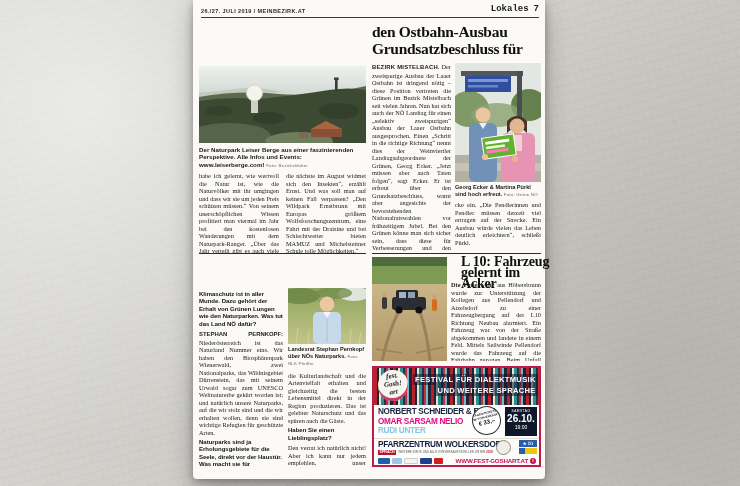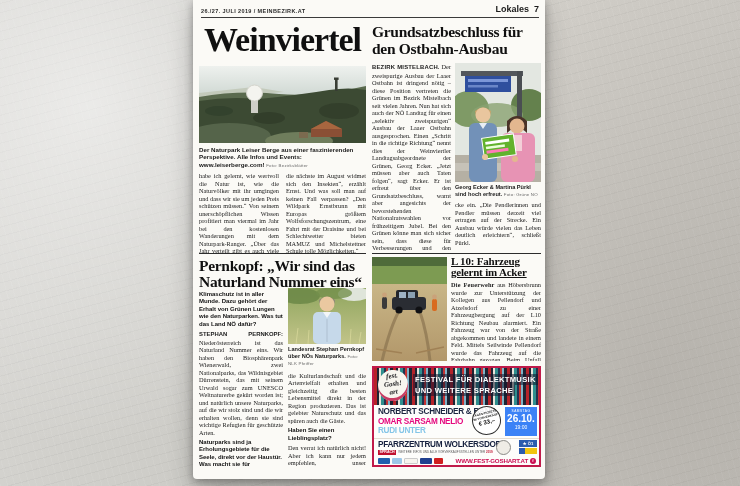--- a/index.html
+++ b/index.html
@@ -12,21 +12,21 @@
       repeating-linear-gradient(-15deg, rgba(0,0,0,.03) 0 1px, rgba(0,0,0,0) 1px 9px),
       linear-gradient(100deg,#d6d5d1 0%,#cbcac5 38%,#d2cfc9 68%,#c7c4be 100%);}
   .page{position:absolute;left:193px;top:0;width:352px;height:479px;background:#fbfaf6;
     border-radius:0 0 4px 4px;
     box-shadow:0 2px 8px rgba(0,0,0,.30), 0 12px 26px rgba(0,0,0,.22);}
   .serif{font-family:"Liberation Serif",serif;}
   .sans{font-family:"Liberation Sans",sans-serif;}
   .abs{position:absolute;}
   
   .hdr-date{left:8px;top:8px;font-size:5.5px;font-weight:bold;letter-spacing:.4px;color:#2b2b2b;}
-  .hdr-right{right:6px;top:4px;font-size:9px;font-weight:bold;color:#1c1c1c;font-family:Liberation Sans, sans-serif;}
+  .hdr-right{right:6px;top:4px;font-size:9px;font-weight:bold;color:#1c1c1c;font-family:Liberation Mono, monospace;}
   .hdr-right .pgnum{margin-left:5px;}
   .hdr-rule{left:8px;right:6px;top:17px;height:0;border-top:1px solid #3a3a3a;}
   
   .rule{height:0;border-top:1px solid #2c2c2c;}
   
   .wv-headline{left:6px;top:21px;width:167px;text-align:center;font-size:34px;font-weight:bold;
     letter-spacing:-1px;color:#101010;line-height:38px;}
   .wv-photo{left:6px;top:66px;width:167px;height:77px;overflow:hidden;}
   .wv-caption{left:6px;top:146px;width:167px;font-size:6.2px;font-weight:bold;line-height:7.4px;color:#191919;}
   .credit{font-weight:normal;font-size:4.4px;color:#6b6b6b;letter-spacing:.2px;}
@@ -50,48 +50,48 @@
   
   .ob-headline{left:179px;top:24px;width:169px;font-size:15.5px;font-weight:bold;line-height:16.5px;
     color:#101010;letter-spacing:-.3px;}
   .ob-body{left:179px;top:63px;width:169px;height:190px;display:flex;gap:4px;overflow:hidden;}
   .ob-col1{width:79px;}
   .ob-col2{width:86px;}
   .ob-photo{width:86px;height:119px;overflow:hidden;}
   .ob-caption{font-size:5.6px;font-weight:bold;line-height:6.6px;color:#191919;margin-top:2px;}
   
   .l10-photo{left:179px;top:257px;width:75px;height:104px;overflow:hidden;}
-  .l10-head{left:258px;top:256px;width:90px;font-size:11px;font-weight:bold;line-height:11px;
-    color:#101010;letter-spacing:-.2px;text-decoration:underline;}
+  .l10-head{left:268px;top:256px;width:90px;font-size:14px;font-weight:bold;line-height:11px;
+    color:#101010;letter-spacing:-.2px;}
   .l10-body{left:258px;top:281px;width:90px;height:80px;overflow:hidden;}
   
   .ad{left:179px;top:366px;width:169px;height:101px;background:#fff;border:2px solid #c01a4a;
     box-sizing:border-box;overflow:hidden;}
   .ad-stripes{position:relative;height:37px;
     background:repeating-linear-gradient(90deg,
       #b5232a 0 3px,#1d2433 3px 5px,#e8e4da 5px 7px,#2f8e8e 7px 10px,
       #24324f 10px 12px,#c23333 12px 14px,#7fb3c9 14px 16px,#1d2433 16px 19px);}
   .ad-logo{position:absolute;left:4px;top:2px;width:30px;height:31px;background:#f7f5ef;
     border-radius:50% 46% 52% 48%;transform:rotate(-6deg);color:#16161a;text-align:center;
     font-family:"Liberation Serif",serif;font-style:italic;font-weight:bold;
     font-size:7px;line-height:8px;padding-top:2px;box-sizing:border-box;
     box-shadow:inset 0 -3px 0 rgba(192,26,74,.85);}
   .ad-title{position:absolute;left:39px;top:7px;color:#fff;font-weight:bold;font-size:7.6px;
-    line-height:10.5px;letter-spacing:.3px;}
+    line-height:10.5px;letter-spacing:.3px;text-align:right;}
   .ad-title span{background:rgba(16,22,44,.55);padding:1px 2px;}
   .ad-mid{position:relative;height:33px;background:#fdfdfb;}
   .ad-acts{position:absolute;left:4px;top:2px;font-weight:bold;font-size:8.2px;line-height:9.6px;
     letter-spacing:-.3px;}
   .act1{color:#1b2540;} .act2{color:#e5097f;} .act3{color:#85c6e8;}
   .ad-stamp{position:absolute;right:38px;top:1px;width:29px;height:29px;border:1px solid #2e2e2e;
     border-radius:50%;background:rgba(255,255,255,.92);transform:rotate(-14deg);text-align:center;
     box-sizing:border-box;padding-top:5px;font-weight:bold;color:#222;}
   .ad-stamp .s1{font-size:3px;line-height:3.6px;display:block;}
   .ad-stamp .sp{font-size:6px;line-height:7px;display:block;}
-  .ad-date{position:absolute;right:2px;top:2px;width:32px;height:29px;background:#3b82f6;color:#fff;
+  .ad-date{position:absolute;right:2px;top:2px;width:32px;height:29px;background:#0f172a;color:#fff;
     text-align:center;box-sizing:border-box;padding-top:2px;}
   .ad-date .d1{font-size:3.2px;letter-spacing:.5px;display:block;}
   .ad-date .d2{font-size:10px;font-weight:bold;line-height:11px;display:block;}
   .ad-date .d3{font-size:5px;display:block;}
   .ad-bottom{position:relative;height:27px;background:#fdfdfb;border-top:1px solid #e2dcd2;}
   .ad-venue{position:absolute;left:4px;top:1px;color:#16213f;font-weight:bold;font-size:8.2px;
     letter-spacing:-.3px;}
   .ad-stamp2{position:absolute;left:122px;top:1px;width:13px;height:13px;border:1px solid #8a8a86;
     border-radius:50%;background:#efede6;}
   .ad-o1{position:absolute;right:2px;top:1px;width:18px;height:7px;background:#2b5cad;color:#fff;
@@ -114,21 +114,20 @@
 
 <div class="stage">
   <div class="page">
 
     <div class="abs hdr-date sans">26./27. JULI 2019 / MEINBEZIRK.AT</div>
     <div class="abs hdr-right">
       <span>Lokales</span><span class="pgnum">7</span>
     </div>
     <div class="abs hdr-rule"></div>
 
-    <div class="abs wv-headline serif">Weinviertel</div>
 
     <div class="abs wv-photo">
       <svg width="100%" height="100%" viewBox="0 0 167 77" preserveAspectRatio="none">
         <defs>
           <linearGradient id="sky" x1="0" y1="0" x2="0" y2="1">
             <stop offset="0" stop-color="#eef1ee"></stop>
               <stop offset="1" stop-color="#c9d3cd"></stop>
           </linearGradient>
         </defs>
         <rect x="0" y="0" width="167" height="36" fill="url(#sky)"></rect>
@@ -155,24 +154,20 @@
       <span class="credit">Foto: Bezirksblätter</span>
     </div>
 
     <div class="abs wv-body serif">
       <div class="coltxt">habe ich gelernt, wie wertvoll die Natur ist, wie die Naturvölker mit ihr umgingen und dass wir sie um jeden Preis schützen müssen.“ Von seinem unerschöpflichen Wissen profitiert man viermal im Jahr bei den kostenlosen Wanderungen mit dem Naturpark-Ranger. „Über das Jahr verteilt gibt es auch viele Themenwanderungen,</div>
       <div class="coltxt">die nächste im August widmet sich den Insekten“, erzählt Ernst. Und was soll man auf keinen Fall verpassen? „Den Wildpark Ernstbrunn mit Europas größtem Wolfsforschungszentrum, eine Fahrt mit der Draisine und bei Schlechtwetter bieten MAMUZ und Michelstettner Schule tolle Möglichkeiten.“</div>
     </div>
 
     <div class="abs rule rule-left1"></div>
 
-    <div class="abs pk-headline serif">
-      <div>Pernkopf: „Wir sind das</div>
-      <div>Naturland Nummer eins“</div>
-    </div>
 
     <div class="abs pk-body">
       <div class="pk-col1">
         <p class="q">Klimaschutz ist in aller Munde. Dazu gehört der Erhalt von Grünen Lungen wie den Naturparken. Was tut das Land NÖ dafür?</p>
         <p class="bodytext serif"><span class="speaker">STEPHAN PERNKOPF:</span><span> Niederösterreich ist das Naturland Nummer eins. Wir haben den Biosphärenpark Wienerwald, zwei Nationalparks, das Wildnisgebiet Dürrenstein, das mit seinem Urwald sogar zum UNESCO Weltnaturerbe gekürt worden ist; und natürlich unsere Naturparks, auf die wir stolz sind und die wir erhalten wollen, denn sie sind wichtige Refugien für geschützte Arten.</span></p>
         <p class="q">Naturparks sind ja Erholungsgebiete für die Seele, direkt vor der Haustür. Was macht sie für Einheimische und Gäste spannend?</p>
 
       </div>
       <div class="pk-col2">
         <div class="pk-photo">
@@ -202,22 +197,22 @@
           <span>Landesrat Stephan Pernkopf über NÖs Naturparks.</span>
           <span class="credit">Foto: NLK Pfeiffer</span>
         </div>
         <p class="bodytext serif" style="margin-top:4px;">die Kulturlandschaft und die Artenvielfalt erhalten und gleichzeitig die besten Lebensmittel direkt in der Region produzieren. Das ist gelebter Naturschutz und das spüren auch die Gäste.</p>
         <p class="q">Haben Sie einen Lieblingsplatz?</p>
         <p class="bodytext serif">Den verrat ich natürlich nicht! Aber ich kann nur jedem empfehlen, unser wunderschönes Naturland Niederösterreich mit offenen Sinnen zu erkunden, dann entdeckt man immer wieder neue Lieblingsplätze!</p>
       </div>
     </div>
 
     <div class="abs ob-headline serif">
+      <div>den Ostbahn-Ausbau</div>
       <div>Grundsatzbeschluss für</div>
-      <div>den Ostbahn-Ausbau</div>
     </div>
 
     <div class="abs ob-body">
       <div class="ob-col1">
         <p class="bodytext serif"><span class="leadb sans" style="font-size:5.9px;">BEZIRK MISTELBACH.</span><span> Der zweispurige Ausbau der Laaer Ostbahn ist dringend nötig – diese Position vertreten die Grünen im Bezirk Mistelbach seit vielen Jahren. Nun hat sich auch der NÖ Landtag für einen „selektiv zweispurigen“ Ausbau der Laaer Ostbahn ausgesprochen. Einen „Schritt in die richtige Richtung“ nennt dies der Weinviertler Landtagsabgeordnete der Grünen, Georg Ecker. „Jetzt müssen aber auch Taten folgen“, sagt Ecker. Er ist erfreut über den Grundsatzbeschluss, warnt aber angesichts der bevorstehenden Nationalratswahlen vor frühzeitigem Jubel. Bei den Grünen könne man sich sicher sein, dass diese für Verbesserungen und den Ausbau öffentlicher Verkehrsmittel eintreten. Martina Pürkl, Grüne Vertreterin aus Mistelbach, tritt für einen raschen Ausbau der Stre-</span></p>
       </div>
       <div class="ob-col2">
         <div class="ob-photo">
           <svg width="100%" height="100%" viewBox="0 0 86 119" preserveAspectRatio="none">
             <rect width="86" height="119" fill="#e3e7e1"></rect>

